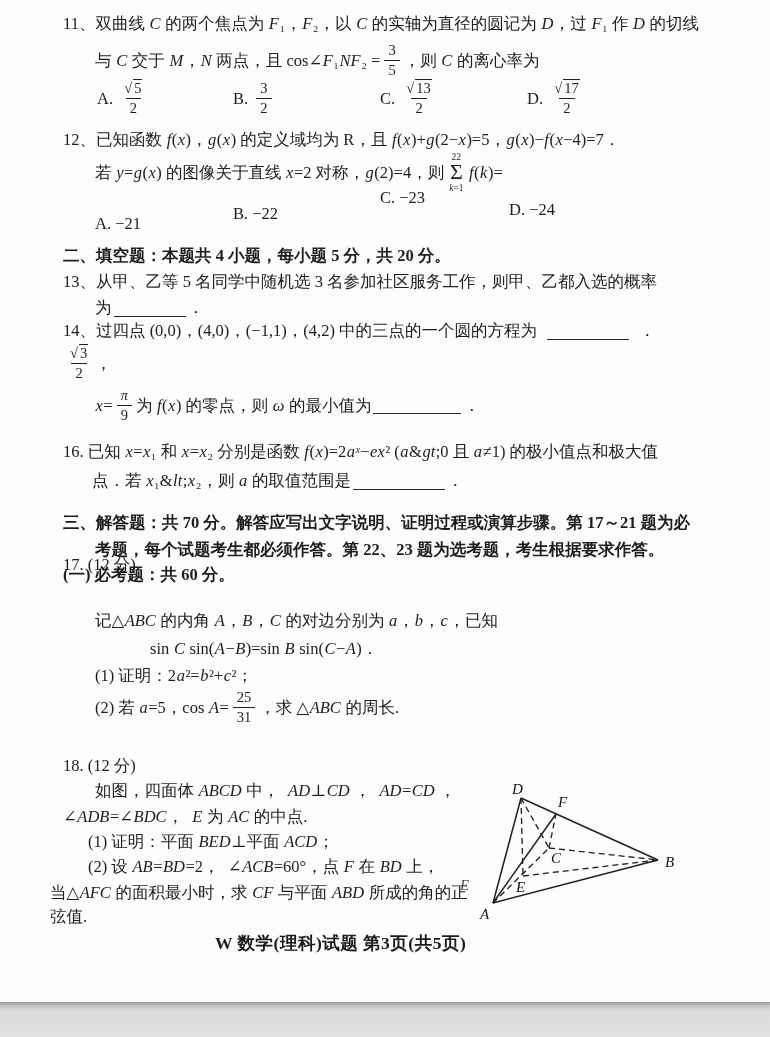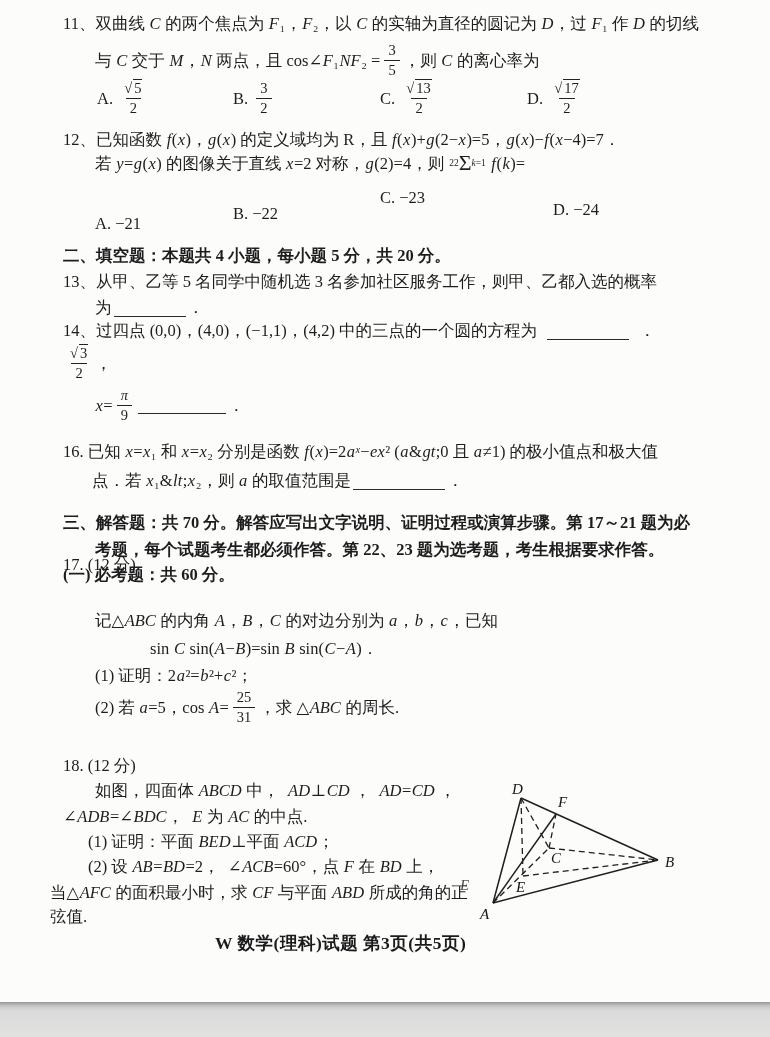--- a/index.html
+++ b/index.html
@@ -9,21 +9,21 @@
   .line{position:absolute;display:flex;align-items:center;white-space:pre;
         font-size:16.5px;color:#1d1d1d;line-height:1.4;}
   .line.bold{font-weight:bold;text-align:right;}
   .tx i{font-style:italic;padding:0 .5px;}
   .frac{display:inline-flex;flex-direction:column;align-items:center;vertical-align:middle;
         margin:0 4px;font-size:14.5px;line-height:1.15;}
   .frac .n{padding:0 3px 1px;}
   .frac .d{border-top:1.4px solid #222;padding:1px 4px 0;}
   .rad{font-style:normal;margin-right:1px;}
   .ov{border-top:1.3px solid #222;padding:0 1px;}
-  .sum{display:inline-flex;flex-direction:row;align-items:center;vertical-align:middle;
+  .sum{display:inline-flex;flex-direction:column;align-items:center;vertical-align:middle;
        margin:0 5px;line-height:1;}
   .sum .sig{font-size:22px;line-height:.95;}
   .sum .lim{font-size:9.5px;line-height:1.1;}
   .blank{display:inline-block;height:17px;border-bottom:1.5px solid #2a2a2a;margin:0 2px;}
   .footer{position:absolute;left:215px;top:931px;font-size:17.5px;font-weight:bold;color:#1b1b1b;
           letter-spacing:.5px;}
   .figure{position:absolute;left:458px;top:778px;width:240px;height:158px;}
   .figure text{font-style:italic;font-size:15px;fill:#151515;font-family:"Liberation Serif",serif;}
   .band{position:absolute;left:0;top:1002px;width:770px;height:35px;
         background:linear-gradient(180deg,#979797 0,#c6c6c6 4px,#dbdbdb 9px,#e1e1e0 100%);}
@@ -38,27 +38,27 @@
       <div class="line" style="left: 95px; top: 42px;"><span class="tx">与 <i>C</i> 交于 <i>M</i>，<i>N</i> 两点，且 cos∠<i>F</i>₁<i>NF</i>₂ =</span><span class="frac"><span class="n">3</span><span class="d">5</span></span><span class="tx">，则 <i>C</i> 的离心率为</span></div>
       <div class="line" style="left: 97px; top: 80px;"><span class="tx">A. </span><span class="frac"><span class="n"><span class="rad">√</span><span class="ov">5</span></span><span class="d">2</span></span></div>
       <div class="line" style="left: 233px; top: 80px;"><span class="tx">B. </span><span class="frac"><span class="n">3</span><span class="d">2</span></span></div>
       <div class="line" style="left: 380px; top: 80px;"><span class="tx">C. </span><span class="frac"><span class="n"><span class="rad">√</span><span class="ov">13</span></span><span class="d">2</span></span></div>
       <div class="line" style="left: 527px; top: 80px;"><span class="tx">D. </span><span class="frac"><span class="n"><span class="rad">√</span><span class="ov">17</span></span><span class="d">2</span></span></div>
       <div class="line" style="left: 63px; top: 128px; text-align: right;"><span class="tx">12、已知函数 <i>f</i>(<i>x</i>)，<i>g</i>(<i>x</i>) 的定义域均为 R，且 <i>f</i>(<i>x</i>)+<i>g</i>(2−<i>x</i>)=5，<i>g</i>(<i>x</i>)−<i>f</i>(<i>x</i>−4)=7．</span></div>
       <div class="line" style="left: 95px; top: 152px;"><span class="tx">若 <i>y</i>=<i>g</i>(<i>x</i>) 的图像关于直线 <i>x</i>=2 对称，<i>g</i>(2)=4，则</span><span class="sum"><span class="lim">22</span><span class="sig">Σ</span><span class="lim"><i>k</i>=1</span></span><span class="tx"><i>f</i>(<i>k</i>)=</span></div>
       <div class="line" style="left: 95px; top: 212px; align-items: center;"><span class="tx">A. −21</span></div>
       <div class="line" style="left: 233px; top: 202px;"><span class="tx">B. −22</span></div>
       <div class="line" style="left: 380px; top: 186px;"><span class="tx">C. −23</span></div>
-      <div class="line" style="left: 553px; top: 198px;"><span class="tx">D. −24</span></div>
+      <div class="line" style="left: 509px; top: 198px;"><span class="tx">D. −24</span></div>
       <div class="line bold" style="left: 63px; top: 244px;"><span class="tx">二、填空题：本题共 4 小题，每小题 5 分，共 20 分。</span></div>
       <div class="line" style="left: 63px; top: 270px;"><span class="tx">13、从甲、乙等 5 名同学中随机选 3 名参加社区服务工作，则甲、乙都入选的概率</span></div>
       <div class="line" style="left: 95px; top: 296px;"><span class="tx">为</span><span class="blank" style="width: 72px;"></span><span class="tx">．</span></div>
       <div class="line" style="left: 63px; top: 319px; gap: 8px;"><span class="tx">14、过四点 (0,0)，(4,0)，(−1,1)，(4,2) 中的三点的一个圆的方程为</span><span class="blank" style="width: 82px;"></span><span class="tx">．</span></div>
       <div class="line" style="left: 63px; top: 345px;"><span class="frac"><span class="n"><span class="rad">√</span><span class="ov">3</span></span><span class="d">2</span></span><span class="tx">，</span></div>
-      <div class="line" style="left: 95px; top: 387px;"><span class="tx"><i>x</i>=</span><span class="frac"><span class="n"><i>π</i></span><span class="d">9</span></span><span class="blank" style="width: 88px;"></span><span class="tx">．</span></div>
+      <div class="line" style="left: 95px; top: 387px;"><span class="tx"><i>x</i>=</span><span class="frac"><span class="n"><i>π</i></span><span class="d">9</span></span><span class="tx">为 <i>f</i>(<i>x</i>) 的零点，则 <i>ω</i> 的最小值为</span><span class="blank" style="width: 88px;"></span><span class="tx">．</span></div>
       <div class="line" style="left: 63px; top: 440px;"><span class="tx">16. 已知 <i>x</i>=<i>x</i>₁ 和 <i>x</i>=<i>x</i>₂ 分别是函数 <i>f</i>(<i>x</i>)=2<i>aˣ</i>−<i>ex</i>² (<i>a</i>&amp;<i>gt</i>;0 且 <i>a</i>≠1) 的极小值点和极大值</span></div>
       <div class="line" style="left: 92px; top: 469px;"><span class="tx">点．若 <i>x</i>₁&amp;<i>lt</i>;<i>x</i>₂，则 <i>a</i> 的取值范围是</span><span class="blank" style="width: 92px;"></span><span class="tx">．</span></div>
       <div class="line bold" style="left: 63px; top: 511px;"><span class="tx">三、解答题：共 70 分。解答应写出文字说明、证明过程或演算步骤。第 17～21 题为必</span></div>
       <div class="line bold" style="left: 95px; top: 538px;"><span class="tx">考题，每个试题考生都必须作答。第 22、23 题为选考题，考生根据要求作答。</span></div>
       <div class="line bold" style="left: 63px; top: 563px;"><span class="tx">(一) 必考题：共 60 分。</span></div>
       <div class="line" style="left: 63px; top: 553px; align-items: center;"><span class="tx">17. (12 分)</span></div>
       <div class="line" style="left: 95px; top: 609px;"><span class="tx">记△<i>ABC</i> 的内角 <i>A</i>，<i>B</i>，<i>C</i> 的对边分别为 <i>a</i>，<i>b</i>，<i>c</i>，已知</span></div>
       <div class="line" style="left: 150px; top: 637px;"><span class="tx">sin <i>C</i> sin(<i>A</i>−<i>B</i>)=sin <i>B</i> sin(<i>C</i>−<i>A</i>)．</span></div>
       <div class="line" style="left: 95px; top: 664px;"><span class="tx">(1) 证明：2<i>a</i>²=<i>b</i>²+<i>c</i>²；</span></div>
       <div class="line" style="left: 95px; top: 689px;"><span class="tx">(2) 若 <i>a</i>=5，cos <i>A</i>=</span><span class="frac"><span class="n">25</span><span class="d">31</span></span><span class="tx">，求 △<i>ABC</i> 的周长.</span></div>

